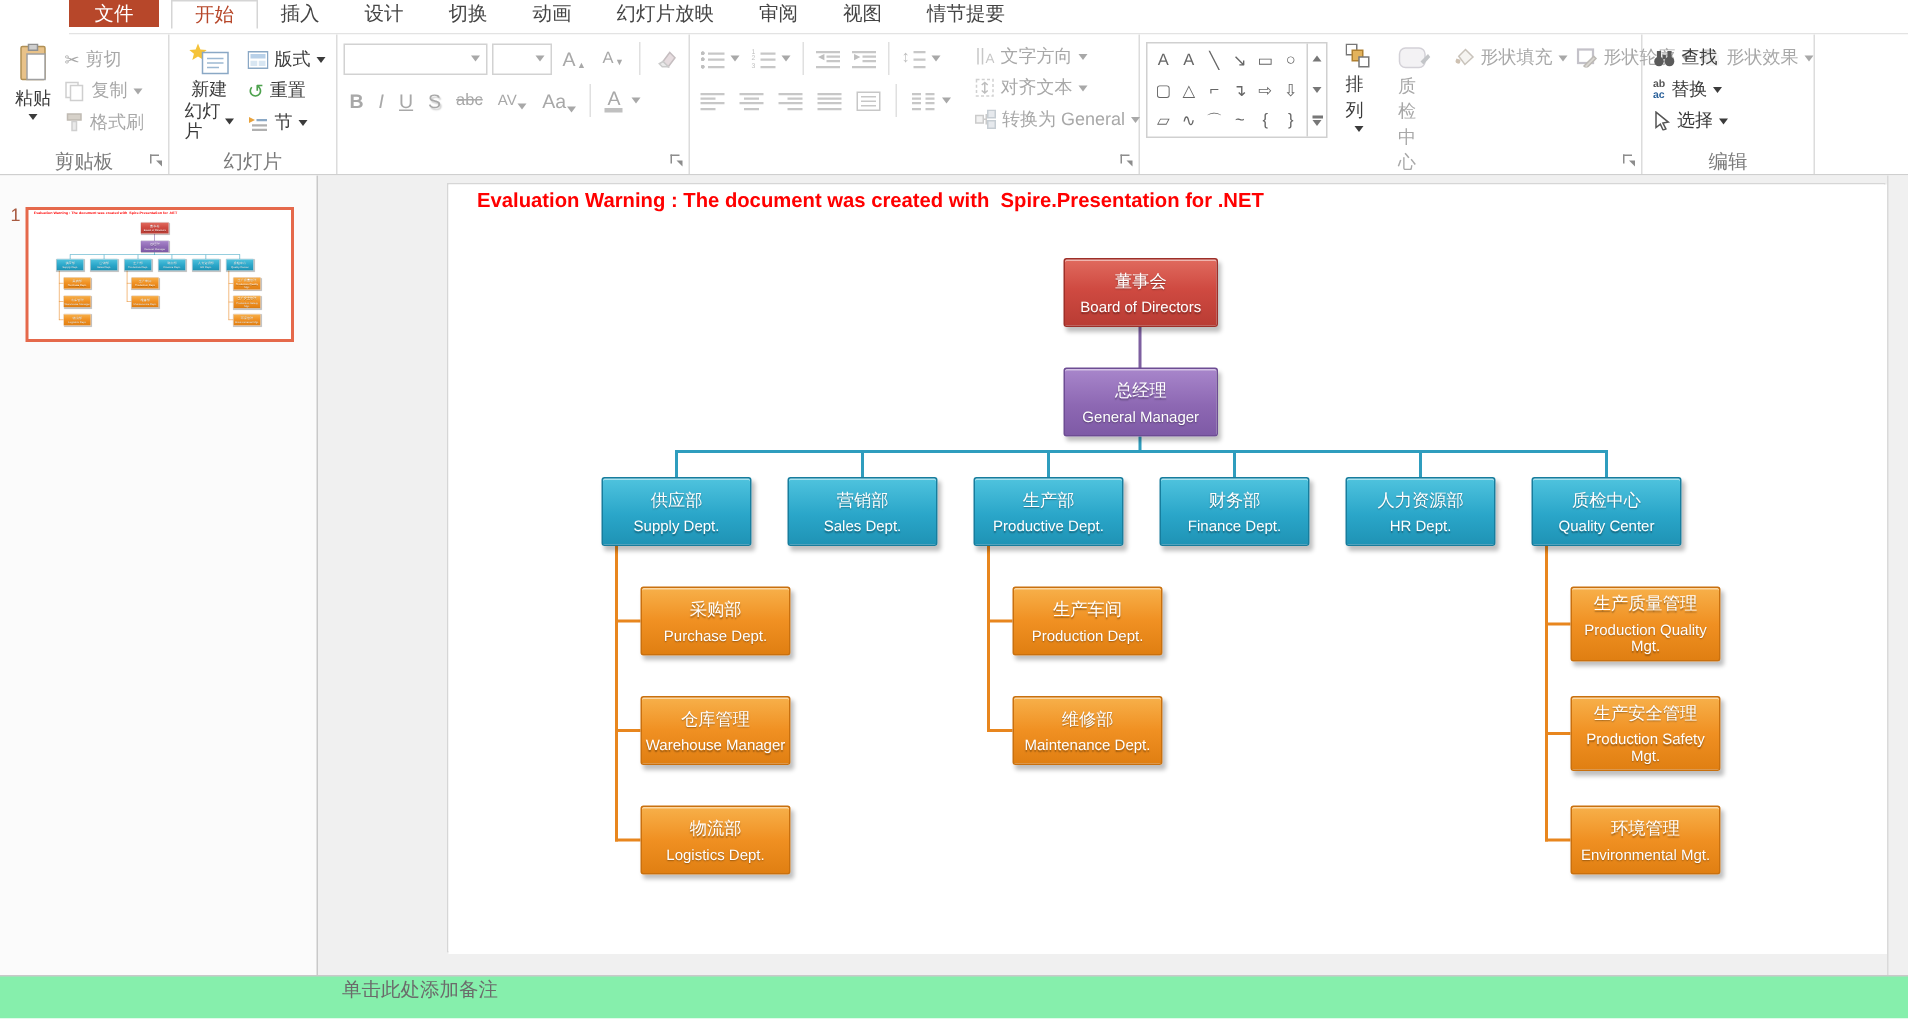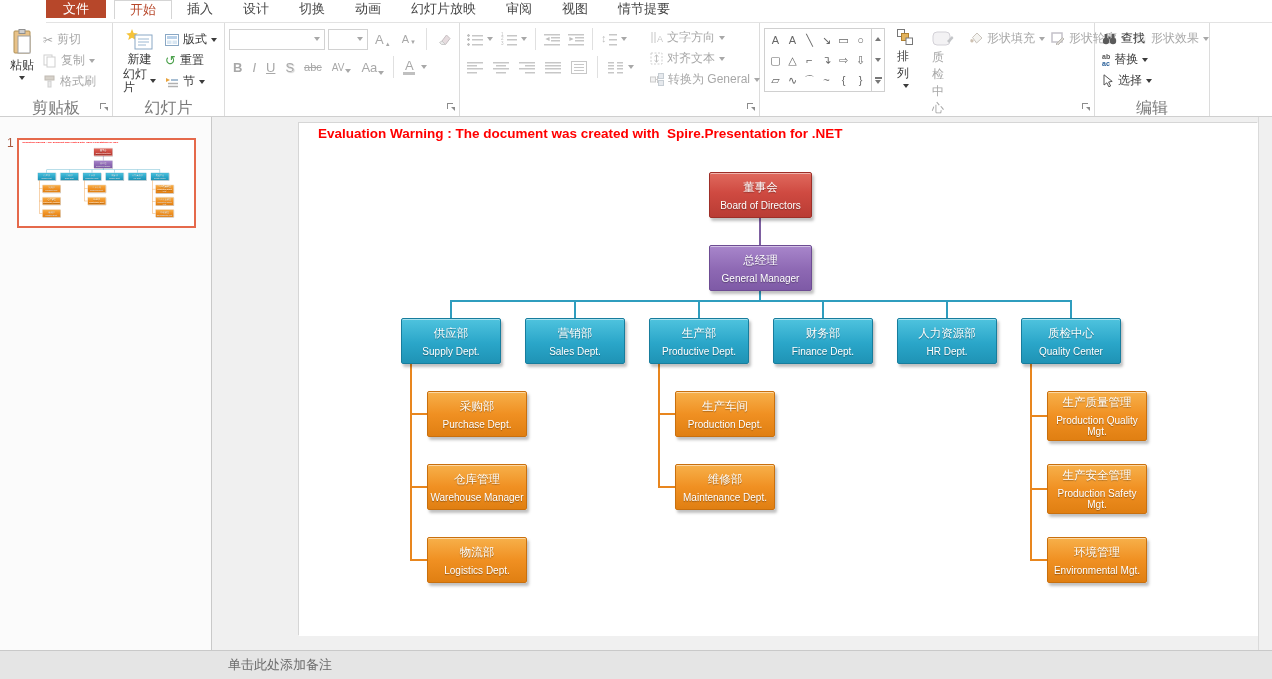--- a/index.html
+++ b/index.html
@@ -9,21 +9,21 @@
   
   .tabs-row { height:23px; display:flex; align-items:flex-start; background:#fff; border-bottom:1px solid #e3e3e3;margin-left:46px; }
   .tab { display:flex; align-items:center; padding:0 15px; font-size:13px; color:#454545; cursor:default; }
   .tab.file { background:#b7472a; color:#fff; padding:0 17px; margin-right:8px; }
   .tab.active { color:#b7472a; background:#fff; border:1px solid #d5d5d5; border-bottom:none; margin-bottom:-1px; }
 
   
   .ribbon { height:94px; display:flex; background:#fff; border-bottom:1px solid #cfcfcf; }
   .rgroup { position:relative; display:flex; flex-direction:column; border-right:1px solid #dcdcdc; padding:3px 4px 0 4px; }
   .rgroup-content { flex:1; display:flex; align-items:flex-start; }
-  .rgroup-label { height:16px; font-size:16px; color:#7a7a7a; display:flex; align-items:center; justify-content:center; }
+  .rgroup-label { height:16px; font-size:13px; color:#7a7a7a; display:flex; align-items:center; justify-content:center; }
   .launcher { position:absolute; right:3px; bottom:4px; width:9px; height:9px; }
   .launcher::before { content:""; position:absolute; left:0; top:0; width:5px; height:5px; border-left:1px solid #8c8c8c; border-top:1px solid #8c8c8c; }
   .launcher::after { content:""; position:absolute; right:1px; bottom:1px; width:0; height:0; border-top:4px solid #8c8c8c; border-left:4px solid transparent; }
   .bigbtn { display:flex; flex-direction:column; align-items:center; gap:2px; padding:3px 6px; font-size:12px; color:#3b3b3b; }
   .sbtn { display:flex; align-items:center; gap:4px; height:21px; padding:0 3px; font-size:12px; color:#3b3b3b; white-space:nowrap; }
   .dis { color:#a8a8a8; }
   .dis svg, .dis .ico { filter:grayscale(70%) opacity(.55); }
   .caret { width:0; height:0; border-left:3px solid transparent; border-right:3px solid transparent; border-top:4px solid currentColor; display:inline-block; }
   .vsep { width:1px; background:#e0e0e0; align-self:stretch; margin:2px 3px; }
 
@@ -90,21 +90,21 @@
   .org-node .en { font-size:10px; white-space:nowrap; }
   .org-node .en.wrap { white-space:normal; line-height:11px; padding:0 4px; }
   .org-red    { background:linear-gradient(180deg,#e06a5e 0%,#cf4a41 45%,#b93c34 100%); border:1px solid #9e2f28; }
   .org-purple { background:linear-gradient(180deg,#a886cb 0%,#8d68b3 55%,#7e5aa6 100%); border:1px solid #6d4c93; }
   .org-teal   { background:linear-gradient(180deg,#4fc3de 0%,#2aa6c9 55%,#1f93b5 100%); border:1px solid #177d9d; }
   .org-orange { background:linear-gradient(180deg,#f7b04a 0%,#f09022 50%,#e07f12 100%); border:1px solid #c9700e; }
   .org-line { position:absolute; }
 
   .v-scrollbar { position:absolute; right:0; top:0; width:14px; height:533px; background:#f0f0f0; border-left:1px solid #dadada; }
 
-  .notes-bar { height:29px; background:#e5e5e5; border-top:1px solid #c9c9c9; display:flex; align-items:center; padding-left:228px; font-size:13px; color:#6b6b6b; }
+  .notes-bar { height:29px; background:#86efac; border-top:1px solid #c9c9c9; display:flex; align-items:flex-start; padding-left:228px; font-size:13px; color:#6b6b6b; }
 </style>
 </head>
 <body>
 
 <div class="tabs-row" id="tabs">
     <div class="tab file">文件</div>
     <div class="tab active">开始</div>
     <div class="tab">插入</div>
     <div class="tab">设计</div>
     <div class="tab">切换</div>

